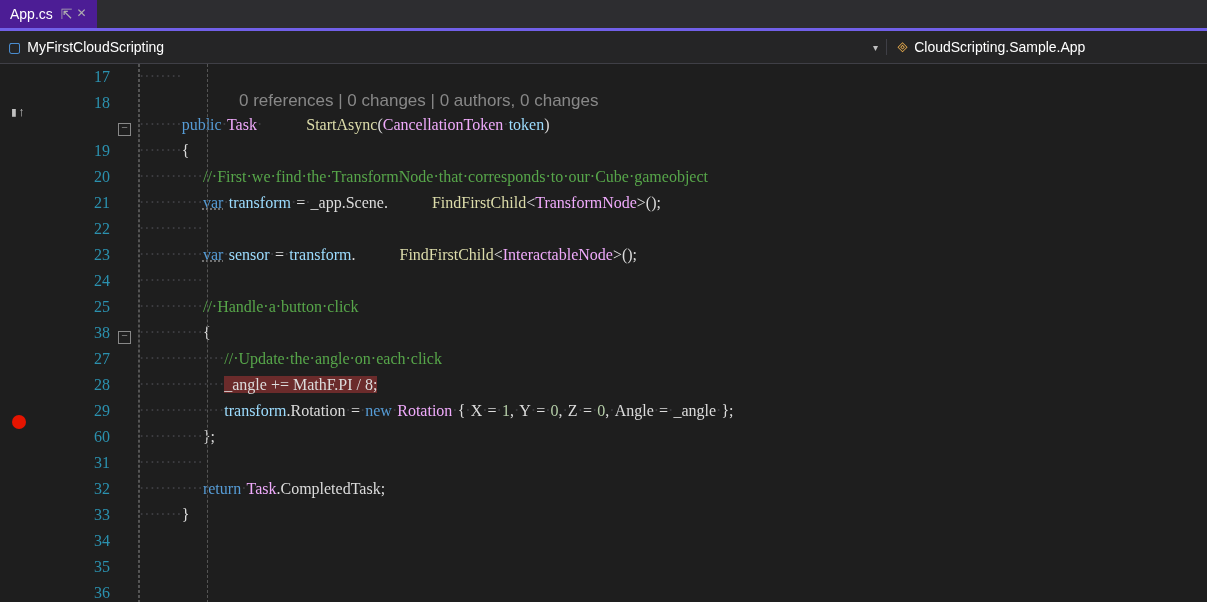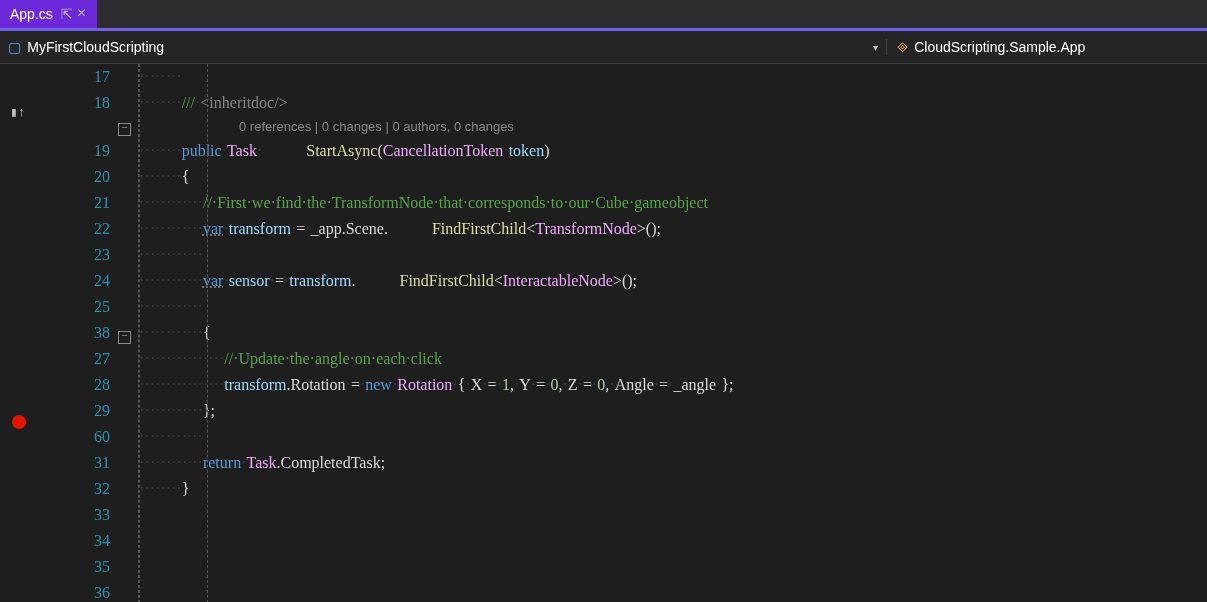--- a/index.html
+++ b/index.html
@@ -17,21 +17,21 @@
     align-items: stretch;
     height: 28px;
     background: #2d2d30;
     border-bottom: 0px solid #3f3f46;
   }
   .tab {
     display: flex;
     align-items: center;
     gap: 8px;
     padding: 0 10px;
-    background: #6d28d9;
+    background: #4c1d95;
     color: #ffffff;
     font-family: "Segoe UI", sans-serif;
     font-size: 14px;
     border-right: 1px solid #2d2d30;
   }
   .tab .icons { display: flex; gap: 4px; color: #b0b0b0; }
   .tab .icons .close { font-size: 12px; }
 
   .sep-blue { height: 3px; background: #7160e8; }
 
@@ -101,21 +101,21 @@
     flex:1;
     position:relative;
     padding-left: 0px;
   }
   .guide1 { position:absolute; top:0; bottom:0; left:0px; border-left:1px dashed #555; }
   .guide2 { position:absolute; top:0; bottom:0; left:68px; border-left:1px dashed #555; }
 
   .line { height: 26px; line-height: 26px; white-space: pre; font-family: Liberation Serif, serif; }
   .codelens {
     height: 22px; line-height: 22px;
-    color: #888; font-family: "Segoe UI", sans-serif; font-size: 13px;
+    color: #888; font-family: "Segoe UI", sans-serif; font-size: 17px;
     padding-left: 100px;
   }
 
   .ws { color: #3e3e42; }
   .c-doc { color: #57a64a; }
   .c-doctag { color: #888; }
   .c-kw { color: #569cd6; }
   .c-type { color: #f0abfc; }
   .c-method { color: #dcdcaa; margin-left: 44px; }
   .c-param { color: #9cdcfe; }
@@ -191,45 +191,46 @@
     <div class="fold-box" style="top:59px">−</div>
     <div class="fold-box" style="top:267px">−</div>
   </div>
 
   <div class="code-col">
     <div class="guide1"></div>
     <div class="guide2"></div>
 
     <div class="line"><span class="ws">········</span></div>
 
-    <div class="line"><span class="ws">········</span><span class="c-doc">///</span><span class="ws">·</span><span class="c-doctag">&lt;</span><span class="c-doctag">inheritdoc</span><span class="c-doctag">/&gt;</span></div>
 
     <div class="codelens">0 references | 0 changes | 0 authors, 0 changes</div>
 
     <div class="line"><span class="ws">········</span><span class="c-kw">public</span><span class="ws">·</span><span class="c-type">Task</span><span class="ws">·</span><span class="c-method">StartAsync</span><span class="c-text">(</span><span class="c-type">CancellationToken</span><span class="ws">·</span><span class="c-param">token</span><span class="c-text">)</span></div>
 
     <div class="line"><span class="ws">········</span><span class="c-text">{</span></div>
 
     <div class="line"><span class="ws">············</span><span class="c-comment">//·First·we·find·the·TransformNode·that·corresponds·to·our·Cube·gameobject</span></div>
 
     <div class="line"><span class="ws">············</span><span class="c-kw" style="text-decoration: underline dotted #888;">var</span><span class="ws">·</span><span class="c-local">transform</span><span class="ws">·</span><span class="c-op">=</span><span class="ws">·</span><span class="c-field">_app</span><span class="c-text">.</span><span class="c-prop">Scene</span><span class="c-text">.</span><span class="c-method">FindFirstChild</span><span class="c-text">&lt;</span><span class="c-type">TransformNode</span><span class="c-text">&gt;</span><span class="c-text">();</span></div>
 
     <div class="line"><span class="ws">············</span></div>
 
 
     <div class="line"><span class="ws">············</span><span class="c-kw" style="text-decoration: underline dotted #888;">var</span><span class="ws">·</span><span class="c-local">sensor</span><span class="ws">·</span><span class="c-op">=</span><span class="ws">·</span><span class="c-local">transform</span><span class="c-text">.</span><span class="c-method">FindFirstChild</span><span class="c-text">&lt;</span><span class="c-type">InteractableNode</span><span class="c-text">&gt;</span><span class="c-text">();</span></div>
 
     <div class="line"><span class="ws">············</span></div>
 
+    <div class="line"><span class="ws">············</span><span class="c-comment">//·Handle·a·button·click</span></div>
 
 
     <div class="line"><span class="ws">············</span><span class="c-text">{</span></div>
 
     <div class="line"><span class="ws">················</span><span class="c-comment">//·Update·the·angle·on·each·click</span></div>
 
+    <div class="line"><span class="ws">················</span><span class="hl-red">_angle += MathF.PI / 8;</span></div>
 
     <div class="line"><span class="ws">················</span><span class="c-local">transform</span><span class="c-text">.</span><span class="c-prop">Rotation</span><span class="ws">·</span><span class="c-op">=</span><span class="ws">·</span><span class="c-kw">new</span><span class="ws">·</span><span class="c-type">Rotation</span><span class="ws">·</span><span class="c-text">{</span><span class="ws">·</span><span class="c-prop">X</span><span class="ws">·</span><span class="c-op">=</span><span class="ws">·</span><span class="c-num">1</span><span class="c-text">,</span><span class="ws">·</span><span class="c-prop">Y</span><span class="ws">·</span><span class="c-op">=</span><span class="ws">·</span><span class="c-num">0</span><span class="c-text">,</span><span class="ws">·</span><span class="c-prop">Z</span><span class="ws">·</span><span class="c-op">=</span><span class="ws">·</span><span class="c-num">0</span><span class="c-text">,</span><span class="ws">·</span><span class="c-prop">Angle</span><span class="ws">·</span><span class="c-op">=</span><span class="ws">·</span><span class="c-field">_angle</span><span class="ws">·</span><span class="c-text">}</span><span class="c-text">;</span></div>
 
     <div class="line"><span class="ws">············</span><span class="c-text">};</span></div>
 
     <div class="line"><span class="ws">············</span></div>
 
     <div class="line"><span class="ws">············</span><span class="c-kw">return</span><span class="ws">·</span><span class="c-type">Task</span><span class="c-text">.</span><span class="c-prop">CompletedTask</span><span class="c-text">;</span></div>
 
     <div class="line"><span class="ws">········</span><span class="c-text">}</span></div>

